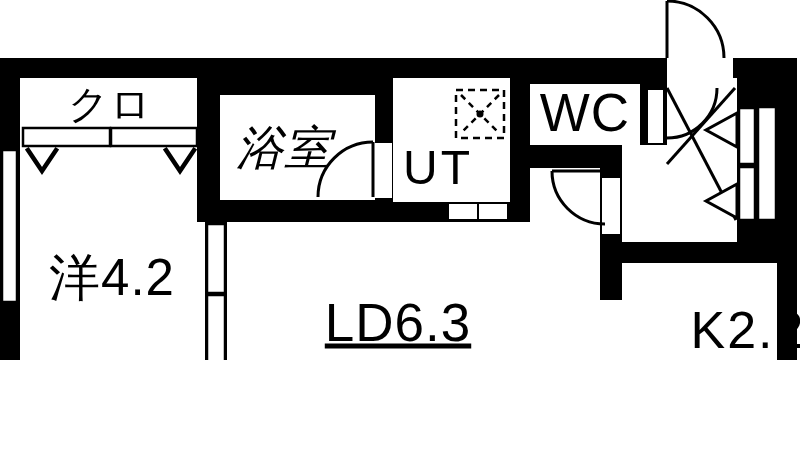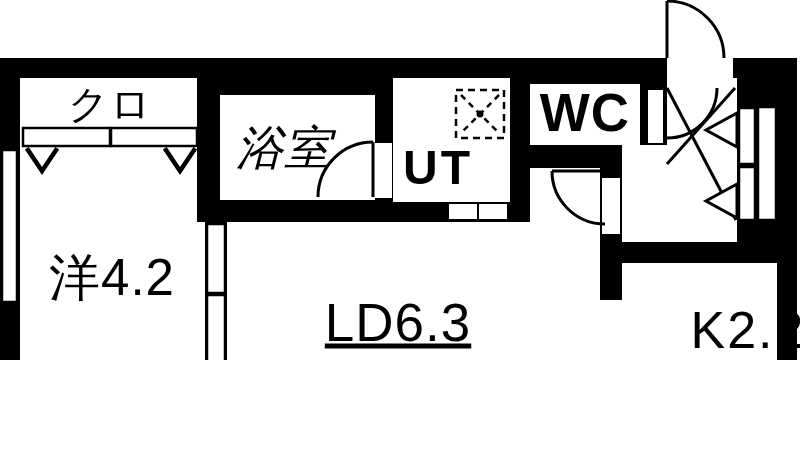--- a/index.html
+++ b/index.html
@@ -98,18 +98,18 @@
     </g>
 
     <g>
       <rect class="fixture" x="622" y="372" width="156" height="51"></rect>
       <rect class="fixture" x="628" y="382" width="49" height="35" rx="9"></rect>
     </g>
   </svg>
 
   <div class="label" style="left:110px;top:104px;font-size:40px;">クロ</div>
   <div class="label" style="left:284px;top:147px;font-size:47px;font-style:italic;">浴室</div>
-  <div class="label" style="left:438px;top:168px;font-size:48px;letter-spacing:3px;font-weight:bold;">UT</div>
-  <div class="label" style="left:585px;top:112px;font-size:53px;font-weight:bold;">WC</div>
+  <div class="label" style="left:438px;top:168px;font-size:48px;letter-spacing:3px;">UT</div>
+  <div class="label" style="left:585px;top:112px;font-size:53px;">WC</div>
   <div class="label" style="left:112px;top:277px;font-size:51px;">洋4.2</div>
   <div class="label" style="left:398px;top:322px;font-size:53px;text-decoration:underline;">LD6.3</div>
   <div class="label" style="left:700px;top:330px;font-size:52px;letter-spacing:2px;margin-left:48px;">K2.2</div>
 </div>
 
 </body></html>

